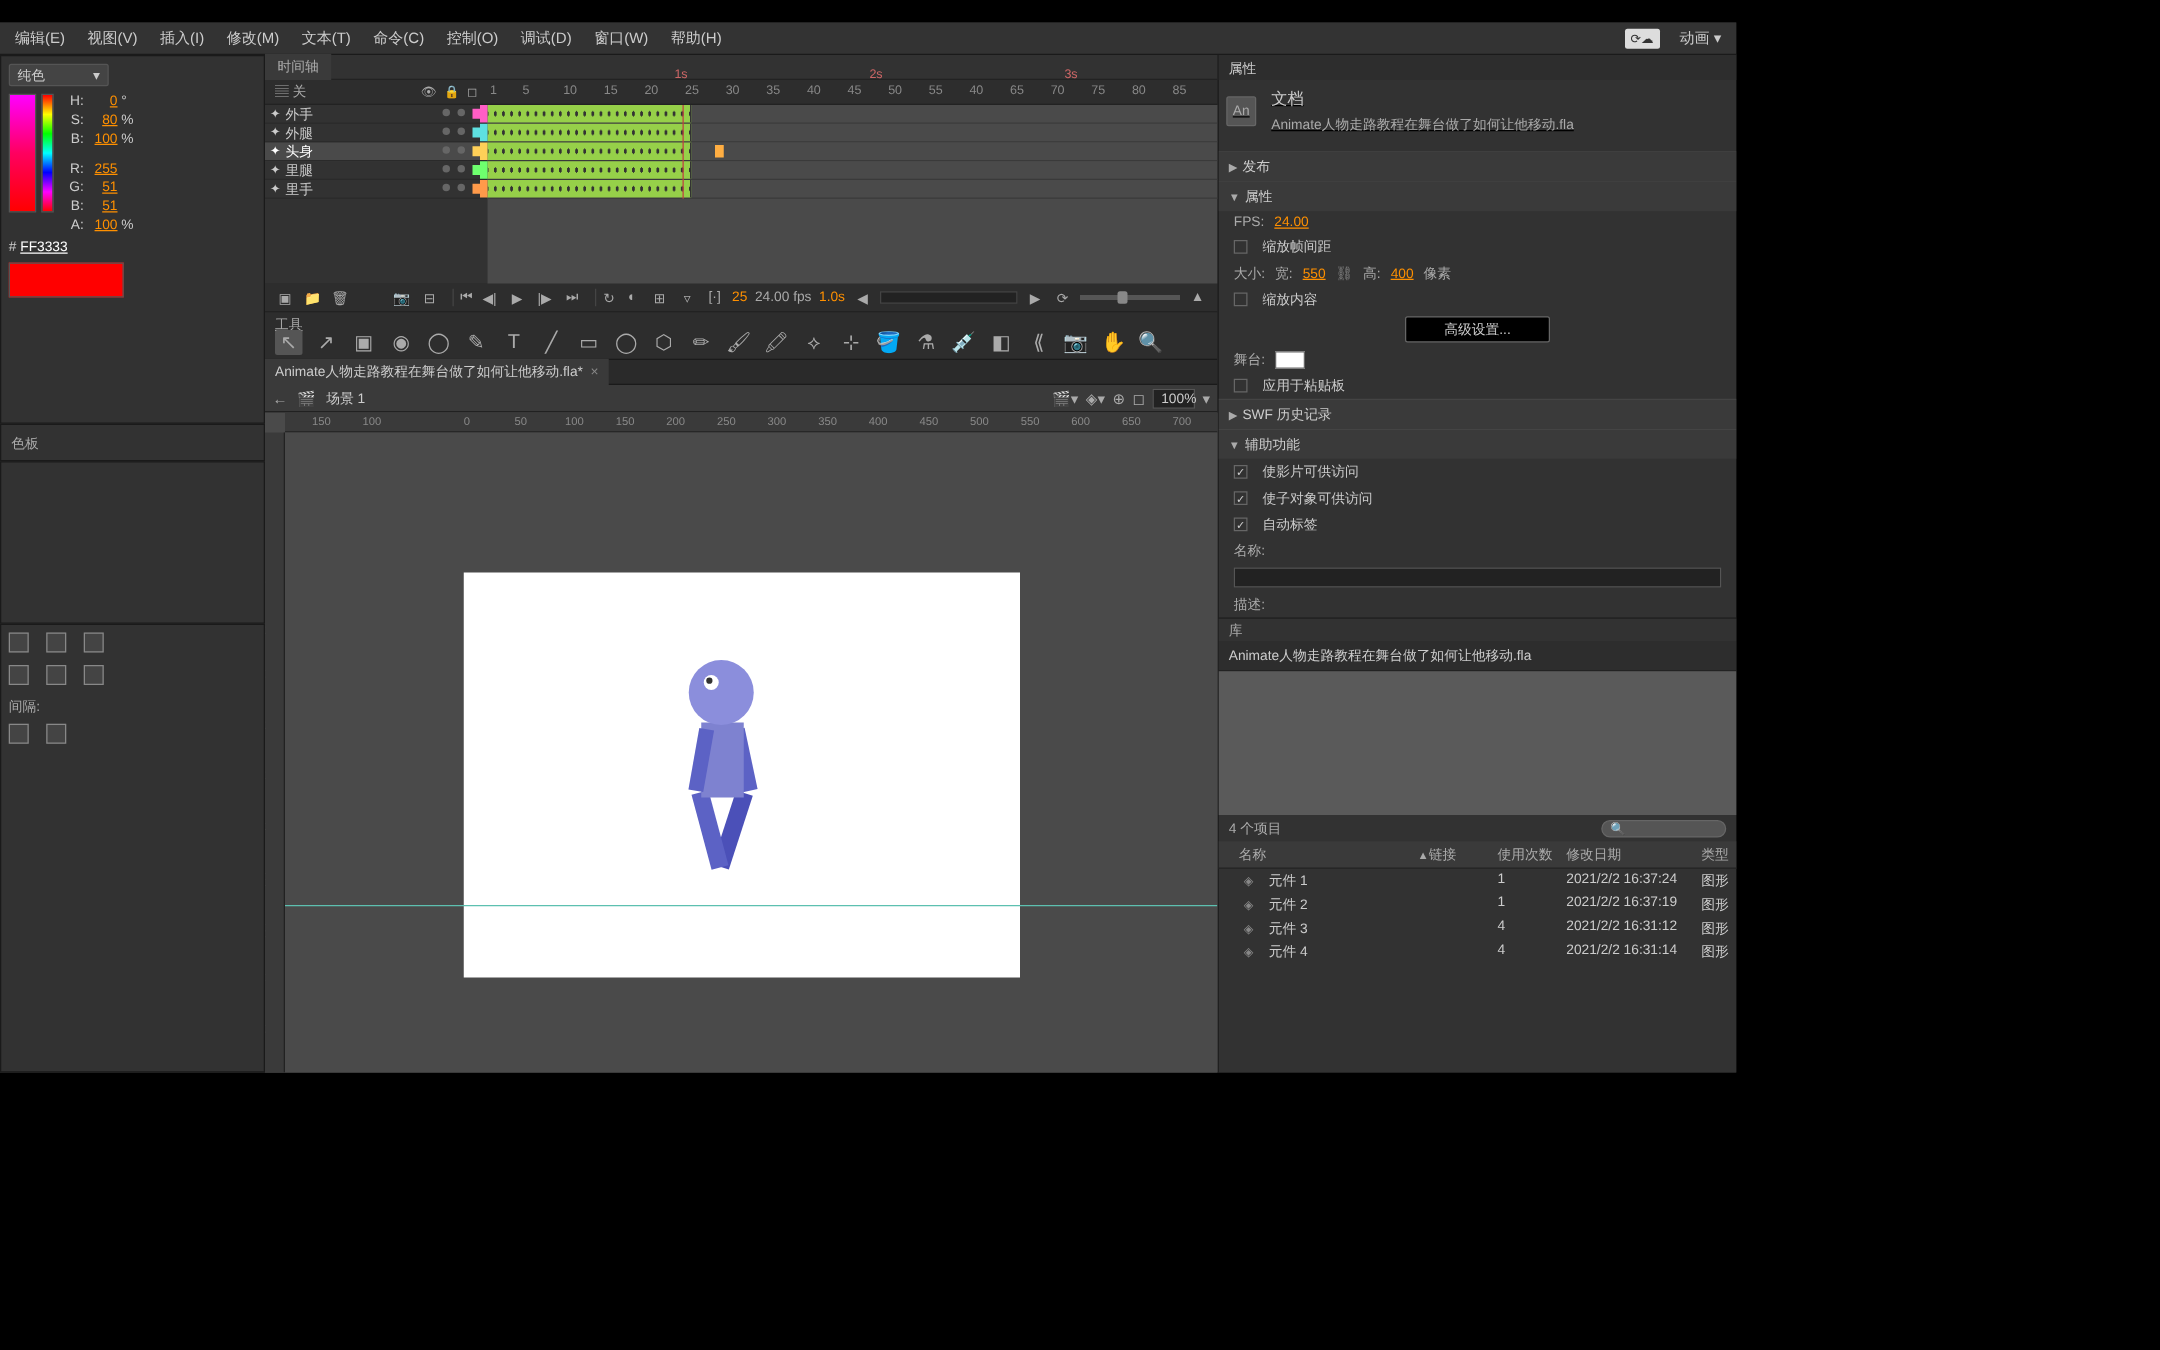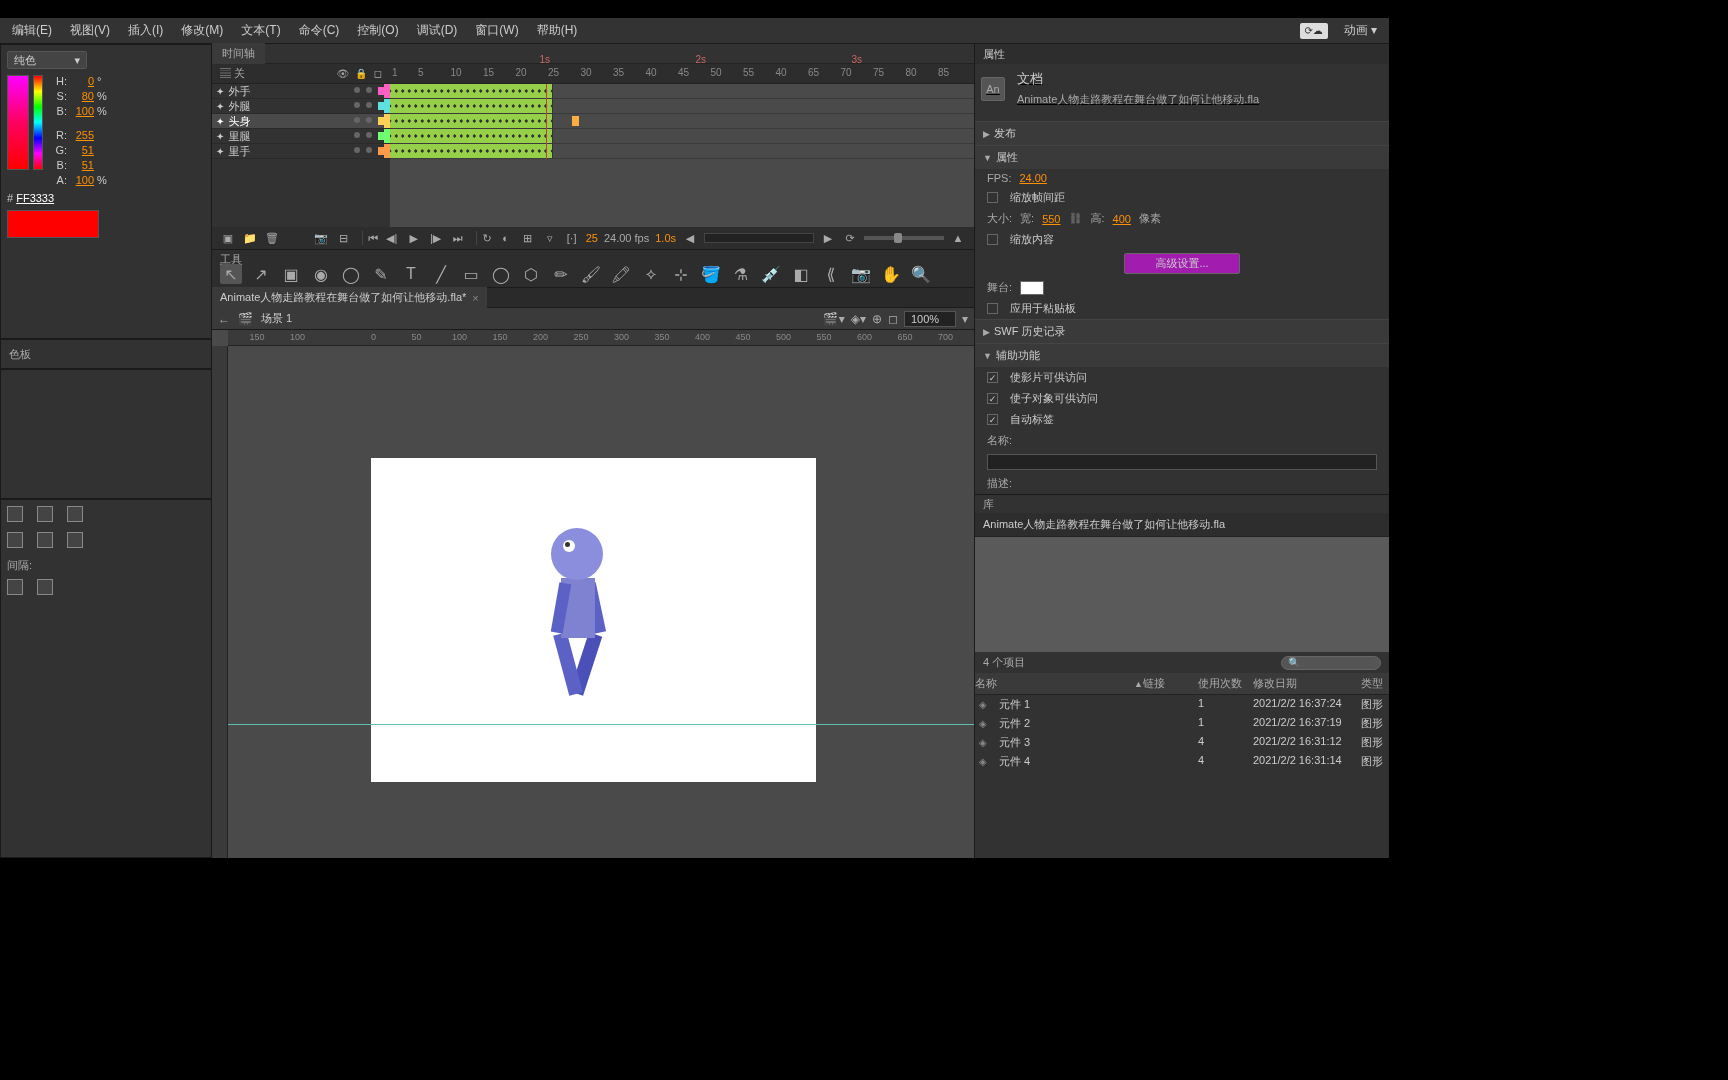--- a/index.html
+++ b/index.html
@@ -68,21 +68,21 @@
     .tool-btn.active { background: #555; border-radius: 2px; }
 
     .doc-tabs { height: 20px; background: #2a2a2a; display: flex; align-items: center; border-bottom: 1px solid #1a1a1a; }
     .doc-tab { background: #3a3a3a; color: #ccc; font-size: 11px; padding: 3px 8px; display: flex; align-items: center; gap: 6px; }
     .close-x { color: #888; cursor: pointer; }
 
     .scene-bar { height: 22px; background: #3a3a3a; display: flex; align-items: center; padding: 0 6px; gap: 8px; border-bottom: 1px solid #1a1a1a; }
     .scene-icon { color: #aaa; font-size: 12px; }
     .scene-label { color: #ccc; font-size: 11px; }
     .scene-right { margin-left: auto; display: flex; align-items: center; gap: 6px; }
-    .zoom-box { background: #222; border: 1px solid #555; color: #ccc; font-size: 11px; padding: 1px 6px; width: 52px; }
+    .zoom-box { background: #222; border: 1px solid #555; color: #ccc; font-size: 11px; padding: 1px 6px; width: 34px; }
 
     .stage-area { flex: 1; position: relative; background: #4a4a4a; overflow: hidden; }
     .h-ruler { height: 16px; background: #3a3a3a; position: relative; border-bottom: 1px solid #222; margin-left: 16px; }
     .stage-body { display: flex; height: calc(100% - 16px); }
     .v-ruler { width: 16px; background: #3a3a3a; border-right: 1px solid #222; position: relative; }
     .ruler-tick-h { position: absolute; color: #888; font-size: 9px; top: 2px; }
     .ruler-tick-v { position: absolute; color: #888; font-size: 9px; left: 2px; transform: rotate(-90deg); transform-origin: left bottom; }
     .canvas-wrap { flex: 1; position: relative; background: #4a4a4a; overflow: hidden; }
     .canvas { position: absolute; background: #fff; }
     .guide-line { position: absolute; height: 1px; background: #5dc0b0; left: 0; right: 0; }
@@ -101,33 +101,33 @@
     .prop-hdr-row { display: flex; align-items: center; gap: 12px; margin-bottom: 8px; }
     .prop-icon { width: 24px; height: 24px; background: #555; border: 1px solid #666; border-radius: 2px; display:flex;align-items:center;justify-content:center;font-size:11px;color:#aaa; }
     .prop-title { color: #ccc; font-size: 13px; }
     .prop-filename { color: #aaa; font-size: 11px; margin-top: 4px; }
     .prop-section { border-top: 1px solid #444; }
     .prop-section-hdr { color: #ccc; font-size: 11px; padding: 4px 8px; background: #3a3a3a; display: flex; align-items: center; gap: 4px; }
     .twisty { font-size: 9px; color: #aaa; }
     .prop-row { display: flex; align-items: center; padding: 3px 12px; gap: 8px; color: #ccc; font-size: 11px; }
     .prop-label { color: #aaa; }
     .prop-val { color: #ff9000; text-decoration: underline; }
-    .prop-btn { background: #a21caf; border: 1px solid #666; color: #ccc; font-size: 11px; padding: 2px 30px; border-radius: 2px; }
+    .prop-btn { background: #000000; border: 1px solid #666; color: #ccc; font-size: 11px; padding: 2px 30px; border-radius: 2px; }
     .checkbox { width: 11px; height: 11px; border: 1px solid #666; display: inline-flex; align-items: center; justify-content: center; font-size: 9px; color: #ccc; margin-right: 4px; }
     .swatch-sm { width: 24px; height: 14px; border: 1px solid #666; }
     .name-input { background: #222; border: 1px solid #555; width: 100%; height: 16px; }
 
     .lib-panel { flex: 1; display: flex; flex-direction: column; border-top: 1px solid #1a1a1a; min-height: 0; }
     .lib-hdr { height: 18px; background: #323232; color: #aaa; font-size: 11px; padding: 2px 8px; }
     .lib-path { padding: 4px 8px; color: #ccc; font-size: 11px; background: #2d2d2d; border-bottom: 1px solid #222; }
     .lib-preview { height: 115px; background: #5a5a5a; }
     .lib-count { color: #aaa; font-size: 11px; padding: 3px 8px; display: flex; align-items: center; gap: 8px; }
     .search-box { background: #555; border: 1px solid #666; height: 14px; width: 100px; border-radius: 7px; display: flex; align-items: center; padding: 0 6px; font-size: 10px; color: #888; margin-left: auto; }
     .lib-table-hdr { display: flex; background: #3a3a3a; color: #aaa; font-size: 11px; padding: 3px 0; border-bottom: 1px solid #222; }
-    .lib-col-name { flex: 1; padding-left: 0; display: flex; align-items: center; gap: 4px; }
+    .lib-col-name { flex: 1; padding-left: 16px; display: flex; align-items: center; gap: 4px; }
     .lib-col-link { width: 55px; }
     .lib-col-count { width: 55px; }
     .lib-col-date { width: 108px; }
     .lib-col-type { width: 28px; }
     .lib-row { display: flex; color: #ccc; font-size: 11px; padding: 2px 0; }
     .lib-item-icon { width: 12px; height: 12px; margin: 0 4px; display: inline-flex; align-items: center; font-size: 10px; color: #888; }
   </style>
 </head>
 <body>
 

